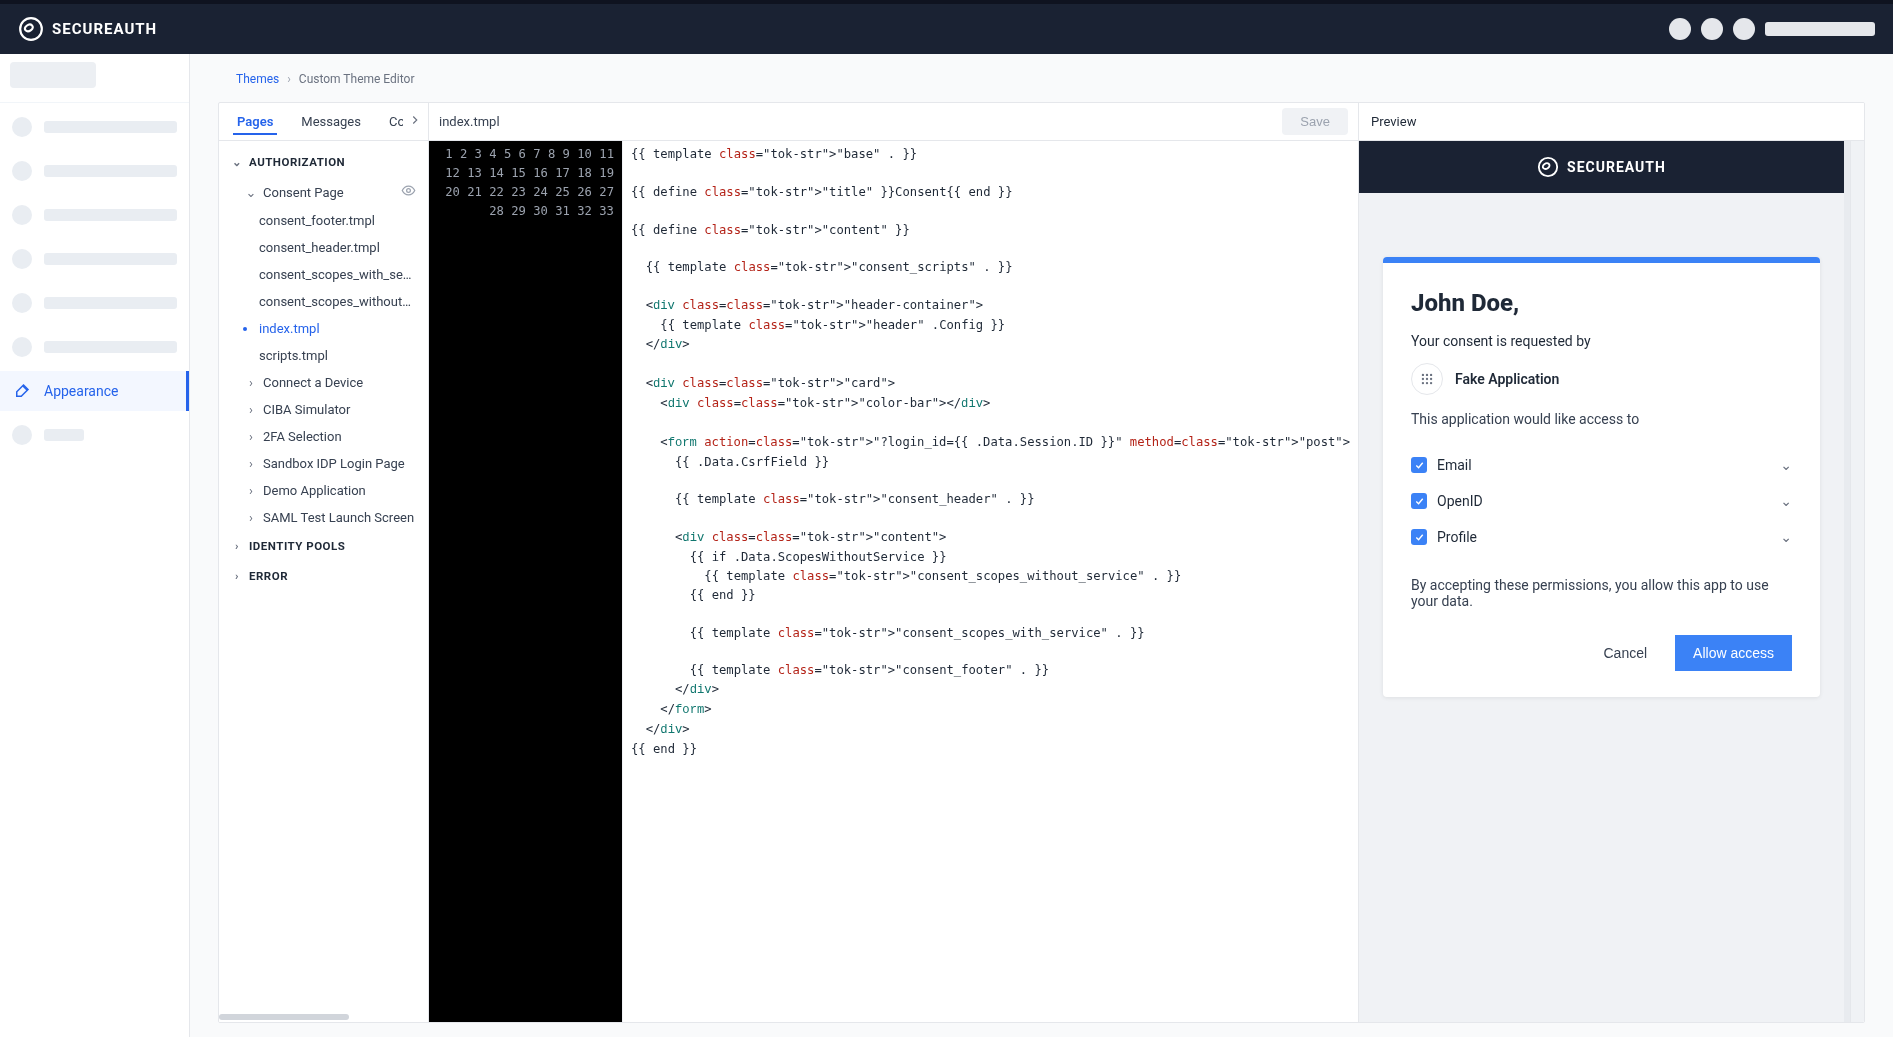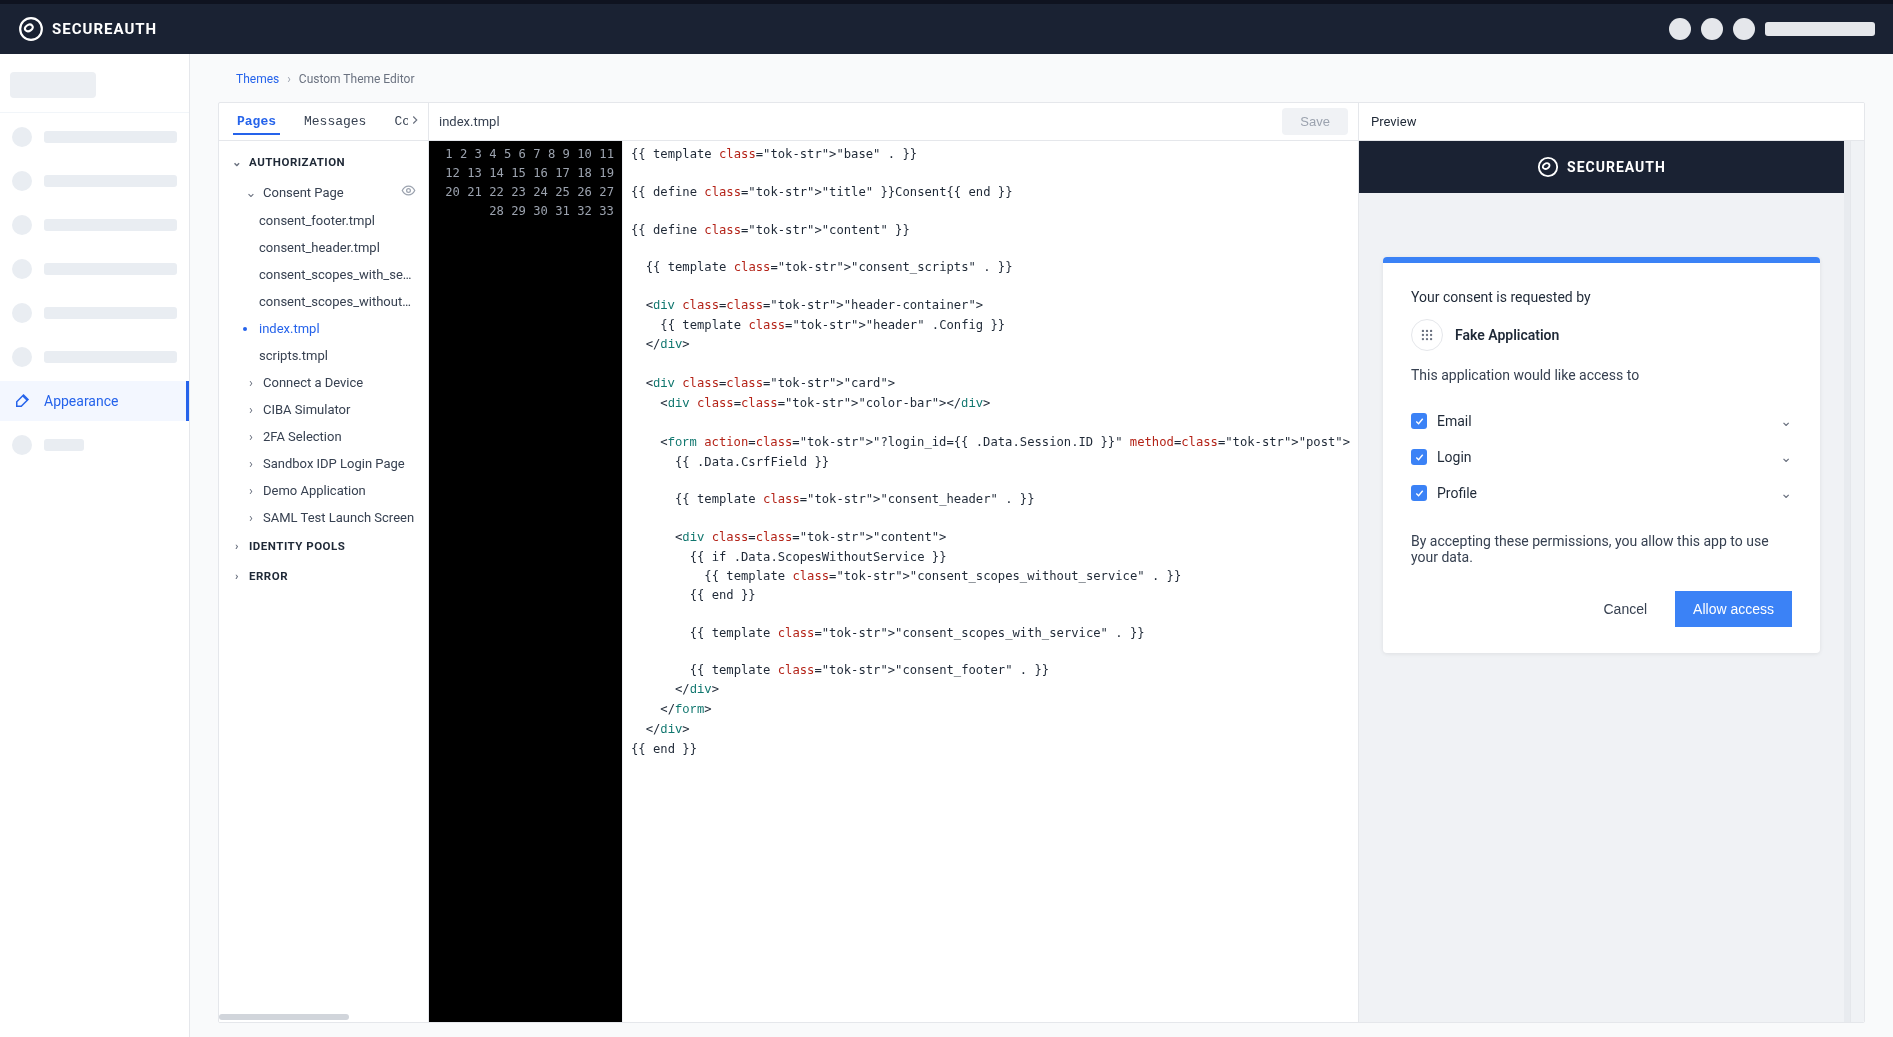--- a/index.html
+++ b/index.html
@@ -14,21 +14,21 @@
   }
   .brand { display:flex; align-items:center; gap:8px; font-weight:700; font-size:15px; letter-spacing:1px;}
   .brand svg { width:26px; height:26px; }
   .header-right { display:flex; align-items:center; gap:10px;}
   .header-right .circ { width:22px; height:22px; border-radius:50%; background:#e5e7eb;}
   .header-right .bar { width:110px; height:14px; background:#e5e7eb; border-radius:3px;}
 
   .layout { display:flex; height: calc(100vh - 54px); }
 
   .sidebar {
-    width:190px; border-right:1px solid #e5e7eb; background:#fff; padding-top:10px;
+    width:190px; border-right:1px solid #e5e7eb; background:#fff; 
     display:flex; flex-direction:column; gap:4px;
   }
   .sb-top { padding:8px 10px 14px 10px; border-bottom:1px solid #f1f5f9; }
   .sb-top .block { width:86px; height:26px; background:#eceff3; border-radius:4px;}
   .sb-row { display:flex; align-items:center; gap:12px; padding:10px 12px; }
   .sb-row .circ { width:20px; height:20px; border-radius:50%; background:#e9edf2;}
   .sb-row .lbl { flex:1; height:12px; background:#e9edf2; border-radius:3px;}
   .sb-row.short .lbl { width:40px; flex:0 0 auto;}
   .sb-row.active {
     background:#f3f7ff; border-right:3px solid #2563eb; color:#2563eb;
@@ -41,21 +41,21 @@
 
   .crumbwrap { padding:18px 28px 16px 28px; background:#f9fafb; }
   .crumbs { display:flex; align-items:center; gap:8px; font-size:12px; color:#6b7280;}
   .crumbs a { color:#2563eb; text-decoration:none;margin-left:18px;}
   .title { font-size:20px; font-weight:700; margin-top:6px;}
 
   .editor-shell { flex:1; margin:0 28px 14px 28px; background:#fff; border:1px solid #e5e7eb; display:flex; overflow:hidden; border-radius:2px;}
   
   .panel-left { width:210px; border-right:1px solid #e5e7eb; display:flex; flex-direction:column;}
   .tabs { display:flex; align-items:center; height:38px; border-bottom:1px solid #e5e7eb; padding:0 4px; position:relative;}
-  .tab { padding:0 14px; height:24px; display:flex; align-items:center; font-size:13px; color:#374151; cursor:pointer; position:relative;font-family:Liberation Mono, monospace;}
+  .tab { padding:0 14px; height:24px; display:flex; align-items:center; font-size:13px; color:#374151; cursor:pointer; position:relative;}
   .tab.active { color:#2563eb; font-weight:600;}
   .tab.active::after { content:""; position:absolute; left:10px; right:10px; bottom:-1px; height:2px; background:#2563eb;}
   .tab.trunc { flex:0 0 auto; overflow:hidden; white-space:nowrap; max-width:28px;}
   .tabs .chev { position:absolute; right:6px; top:10px; color:#6b7280; cursor:pointer;}
   
   .tree { flex:1; overflow:auto; padding:6px 0 30px 0; font-size:13px; color:#374151;}
   .tree-section { display:flex; align-items:center; gap:6px; padding:8px 12px; font-weight:700; font-size:11.5px; letter-spacing:0.5px; color:#1f2937; text-transform:uppercase;}
   .tree-sub { display:flex; align-items:center; gap:6px; padding:6px 12px 6px 26px; cursor:pointer;}
   .tree-sub .eye { margin-left:auto; color:#9ca3af;}
   .tree-leaf { padding:6px 12px 6px 40px; cursor:pointer; white-space:nowrap; overflow:hidden; text-overflow:ellipsis; position:relative;}
@@ -344,20 +344,21 @@
                     <circle cx="12" cy="12" r="10" fill="none" stroke="#fff" stroke-width="2"></circle>
                     <path d="M8 9c4-3 8 1 4 4-4 3-8-1-4-4z" fill="none" stroke="#fff" stroke-width="2"></path>
                   </svg>
                 <span>SECUREAUTH</span>
               </div>
             </div>
             <div class="pv-space"></div>
             <div class="pv-card">
               <div class="bar"></div>
               <div class="body">
+                <div class="pv-name">John Doe,</div>
                 <div class="pv-req">Your consent is requested by</div>
                 <div class="pv-app">
                   <div class="ico">
                     <svg width="14" height="14" viewBox="0 0 24 24" fill="currentColor">
                         <circle cx="5" cy="5" r="2"></circle>
                         <circle cx="12" cy="5" r="2"></circle>
                         <circle cx="19" cy="5" r="2"></circle>
                         <circle cx="5" cy="12" r="2"></circle>
                         <circle cx="12" cy="12" r="2"></circle>
                         <circle cx="19" cy="12" r="2"></circle>
@@ -378,21 +379,21 @@
                     </span>
                   <span class="nm">Email</span>
                   <span class="exp">⌄</span>
                 </div>
                 <div class="scope-row">
                   <span class="cb">
                       <svg viewBox="0 0 24 24" fill="none" stroke="#fff" stroke-width="3">
                         <path d="M5 12l5 5 9-11"></path>
                       </svg>
                     </span>
-                  <span class="nm">Login</span>
+                  <span class="nm">OpenID</span>
                   <span class="exp">⌄</span>
                 </div>
                 <div class="scope-row">
                   <span class="cb">
                       <svg viewBox="0 0 24 24" fill="none" stroke="#fff" stroke-width="3">
                         <path d="M5 12l5 5 9-11"></path>
                       </svg>
                     </span>
                   <span class="nm">Profile</span>
                   <span class="exp">⌄</span>

